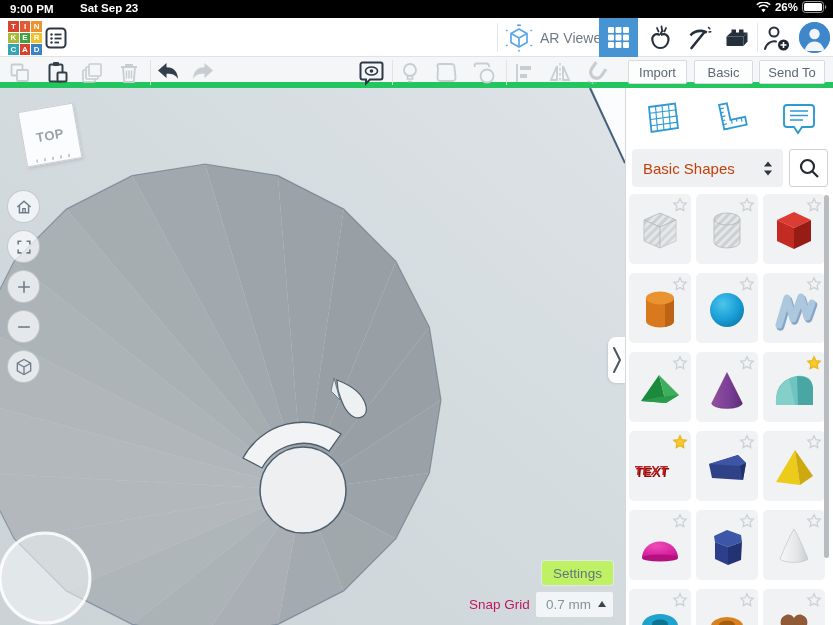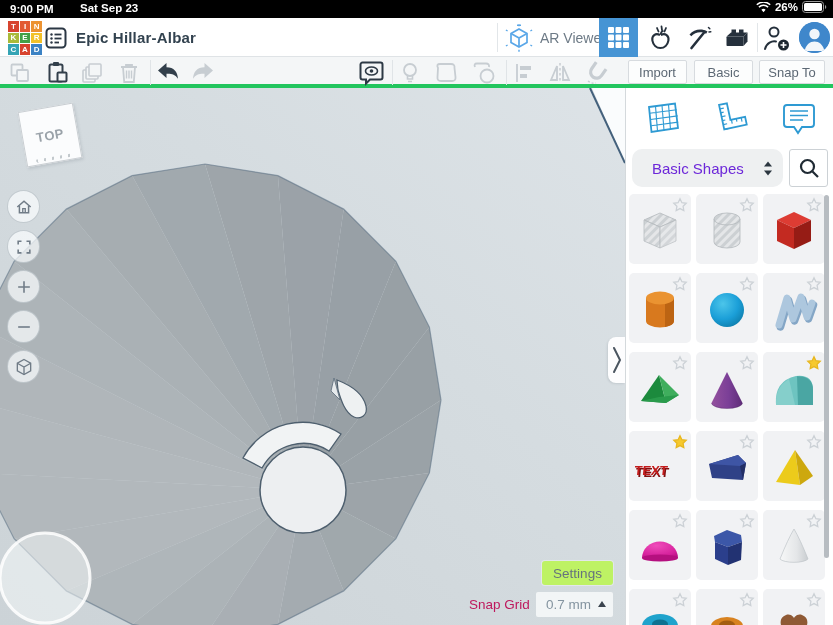--- a/index.html
+++ b/index.html
@@ -31,21 +31,21 @@
     align-items:center; gap:6px; color:#6d7a86; font-size:14px; }
   .mode-btn { position:absolute; top:0; width:39px; height:39px; display:flex;
     align-items:center; justify-content:center; }
   .mode-btn.selected { background:#4694d4; }
   #share-btn { position:absolute; left:762px; top:6px; width:30px; height:28px; }
   #avatar { position:absolute; left:799px; top:4px; width:31px; height:31px;
     border-radius:50%; background:#3f87cb; overflow:hidden; }
 
   
   #toolbar { position:absolute; left:0; top:57px; width:833px; height:31px;
-    background:#f4f6f7; border-bottom:4px solid #22c55e; z-index:40;padding-left:10px; }
+    background:#f4f6f7; border-bottom:6px solid #22c55e; z-index:40;padding-left:10px; }
   .tb-icon { position:absolute; top:2px; width:28px; height:27px; display:flex;
     align-items:center; justify-content:center; }
   .tb-sep { position:absolute; top:3px; width:1px; height:25px; background:#e0e4e7; }
   .tb-btn { position:absolute; top:3px; height:24px; background:#fcfdfd;
     border:1px solid #d7dbdf; border-radius:2px; color:#5c6874; font-size:13px;
     display:flex; align-items:center; justify-content:center; }
 
   
   #viewport { position:absolute; left:0; top:88px; width:625px; height:537px;
     overflow:hidden; }
@@ -72,22 +72,22 @@
   #collapse-handle { position:absolute; left:608px; top:249px; width:17px; height:46px;
     background:#fdfdfe; border-radius:8px 0 0 8px; box-shadow:-1px 1px 2px rgba(90,100,110,.15);
     display:flex; align-items:center; justify-content:center; }
 
   
   #panel { position:absolute; left:625px; top:88px; width:208px; height:537px;
     background:#fff; border-left:1px solid #d4d9dc; overflow:hidden; z-index:30; }
   .panel-icon { position:absolute; top:8px; width:44px; height:44px; display:flex;
     align-items:center; justify-content:center; }
   #cat-select { position:absolute; left:6px; top:61px; width:151px; height:38px;
-    background:#eef0f1; border-radius:10px; color:#6d28d9; font-size:15px;
-    display:flex; align-items:center; padding-left:20px; }
+    background:#eef0f1; border-radius:4px; color:#c2410c; font-size:15px;
+    display:flex; align-items:center; padding-left:11px; }
   #search-btn { position:absolute; left:163px; top:61px; width:39px; height:38px;
     background:#fff; border:1px solid #ccd1d5; border-radius:3px; display:flex;
     align-items:center; justify-content:center; }
   .tile { position:absolute; width:62px; height:70px; background:#f1f2f4; border-radius:5px; }
   .tile svg.shape { position:absolute; left:6px; top:11px; }
   .tile svg.star { position:absolute; right:3px; top:3px; }
   .star path { fill:none; stroke:#ccd1d6; stroke-width:1.3; }
   .tile.fav .star path { fill:#f6c92e; stroke:#e8b71f; }
   #pscroll { position:absolute; left:198px; top:107px; width:5px; height:363px;
     background:#b7bcc1; border-radius:3px; }
@@ -129,21 +129,20 @@
     <svg width="24" height="24" viewBox="0 0 24 24">
       <rect x="2.5" y="2.5" width="19" height="19" rx="3.5" fill="none" stroke="#2b3744" stroke-width="2"></rect>
       <circle cx="7.5" cy="8.5" r="1.2" fill="#2b3744"></circle>
         <line x1="10.5" y1="8.5" x2="17.5" y2="8.5" stroke="#2b3744" stroke-width="1.8"></line>
       <circle cx="7.5" cy="12.5" r="1.2" fill="#2b3744"></circle>
         <line x1="10.5" y1="12.5" x2="17.5" y2="12.5" stroke="#2b3744" stroke-width="1.8"></line>
       <circle cx="7.5" cy="16.5" r="1.2" fill="#2b3744"></circle>
         <line x1="10.5" y1="16.5" x2="15" y2="16.5" stroke="#2b3744" stroke-width="1.8"></line>
     </svg>
   </div>
-  <div id="design-title">Epic Hillar-Albar</div>
 
   <div class="hdivider" style="left:497px"></div>
   <div id="ar-btn">
     <svg width="30" height="30" viewBox="0 0 30 30">
       <path d="M15 6l8 4.5v9L15 24l-8-4.5v-9z" fill="none" stroke="#5aa7e8" stroke-width="1.7"></path>
       <path d="M7 10.5l8 4.5 8-4.5M15 15v9" fill="none" stroke="#5aa7e8" stroke-width="1.7"></path>
       <path d="M15 3.2v-2M13 2.2h4M3.6 8l-1.7-1M3.6 22l-1.7 1M26.4 8l1.7-1M26.4 22l1.7 1M15 28.8v-2" stroke="#5aa7e8" stroke-width="1.4" fill="none"></path>
     </svg>
     <span>AR Viewer</span>
   </div>
@@ -288,21 +287,21 @@
   <div class="tb-icon" style="left:582px">
     <svg width="26" height="26" viewBox="0 0 26 26">
         <path d="M7 4v8a6 6 0 0 0 12 0V4" fill="none" stroke="#c7cdd2" stroke-width="3.2" transform="rotate(35 13 13)"></path>
         <path d="M7 4h4M15 4h4" stroke="#f4f6f7" stroke-width="0"></path>
         <path d="M5 21q4 3 8 2" stroke="#c7cdd2" stroke-width="1.4" fill="none" stroke-dasharray="2 2"></path>
       </svg>
   </div>
 
   <div class="tb-btn" style="left:628px; width:59px">Import</div>
   <div class="tb-btn" style="left:694px; width:59px">Basic</div>
-  <div class="tb-btn" style="left:759px; width:66px">Snap To</div>
+  <div class="tb-btn" style="left:759px; width:66px">Send To</div>
 </div>
 
 <div id="viewport">
   <svg id="scene" width="625" height="537" viewBox="0 0 625 537">
     <defs>
       <linearGradient id="vpbg" x1="0" y1="1" x2="1" y2="0">
         <stop offset="0" stop-color="#ccd3d7"></stop>
           <stop offset="0.6" stop-color="#d5dce0"></stop>
           <stop offset="1" stop-color="#dde3e7"></stop>
       </linearGradient>

